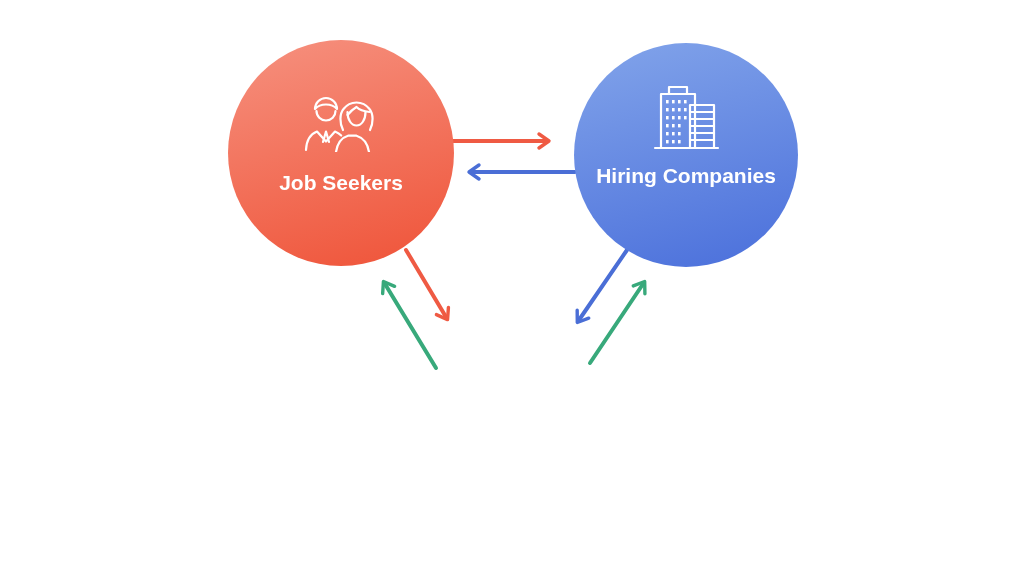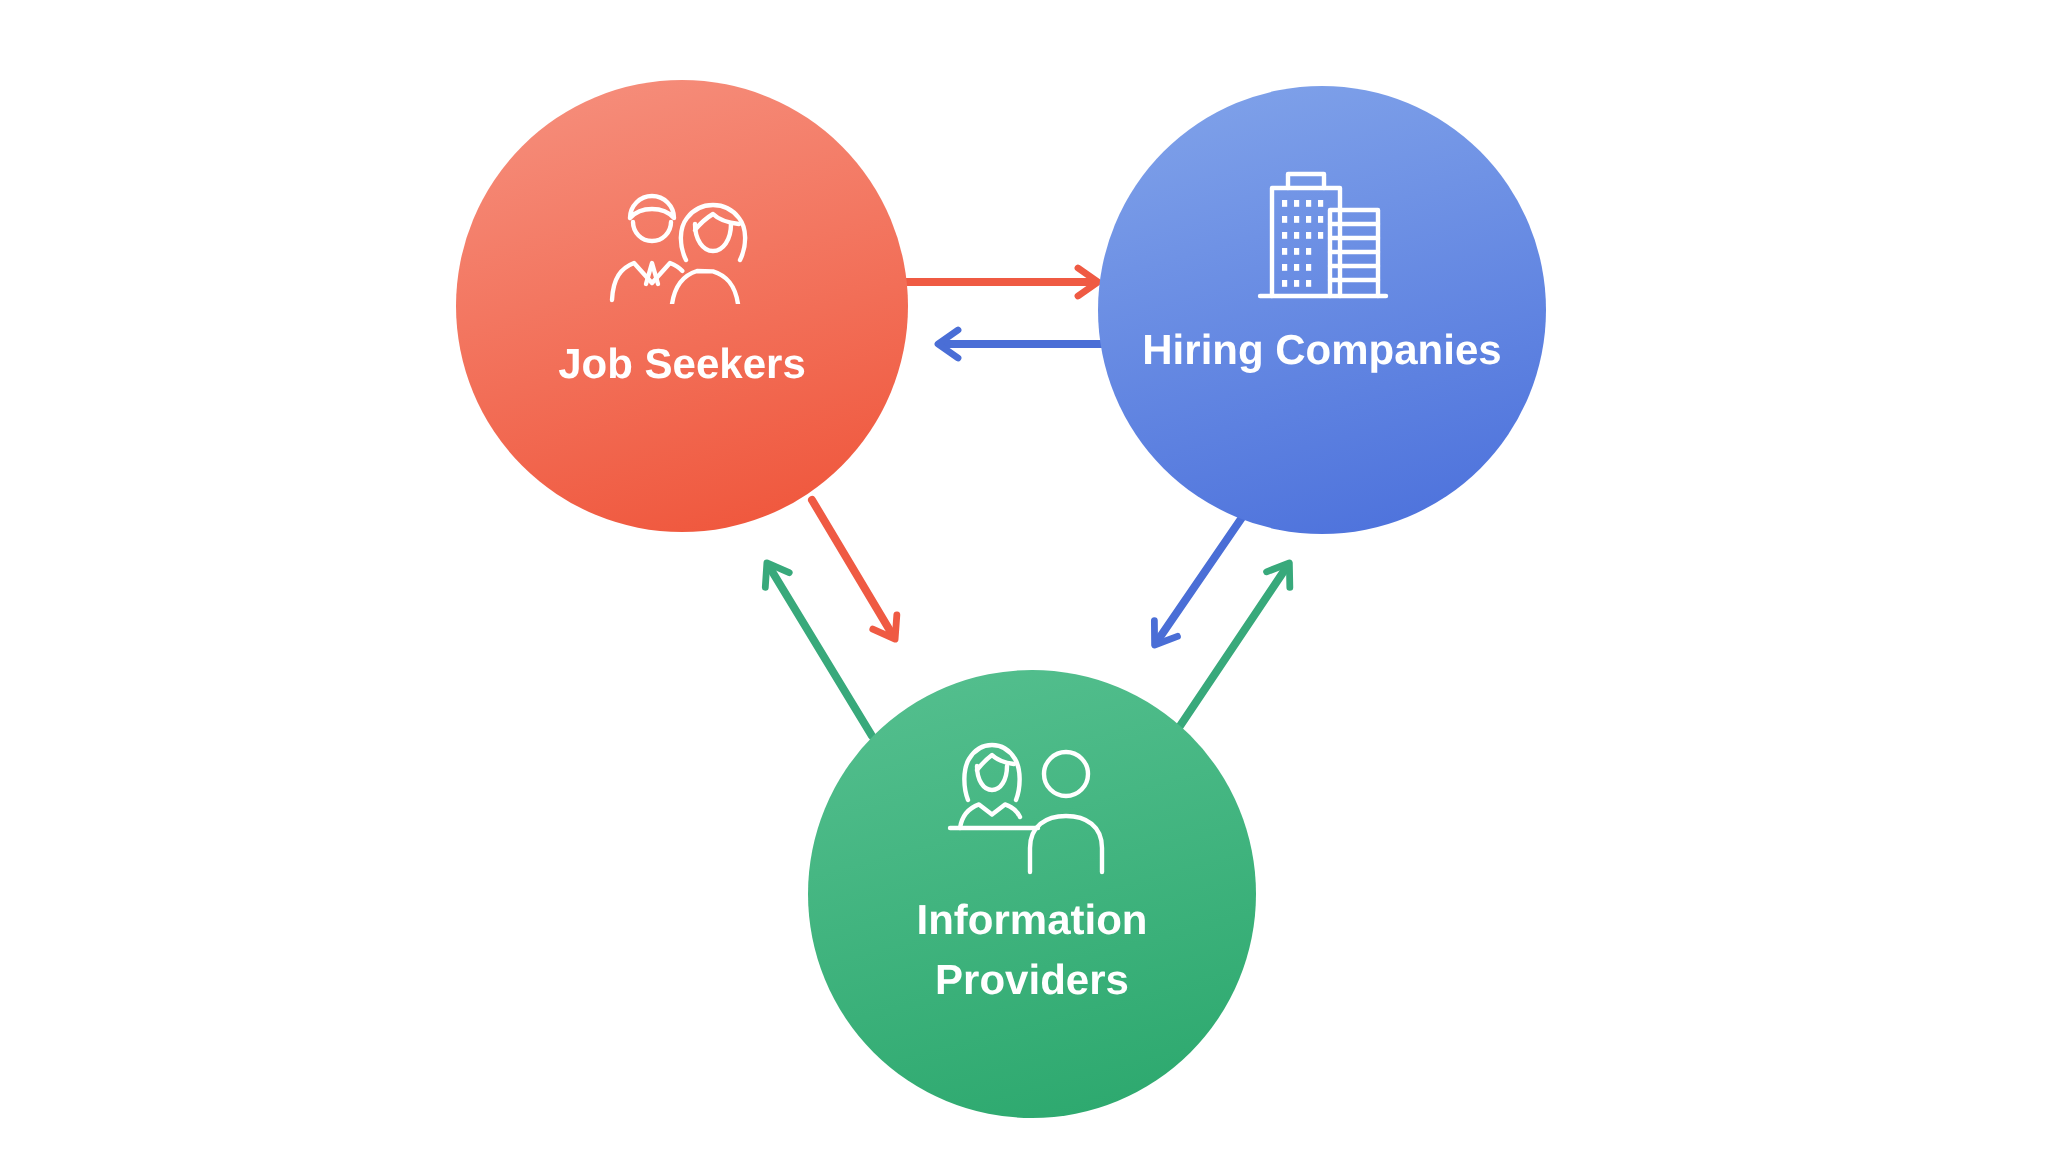--- a/index.html
+++ b/index.html
@@ -37,21 +37,21 @@
     line-height: 30px;
     color: #ffffff;
     white-space: nowrap;
   }
   .node-job {
     left: 228px; top: 40px;
     width: 226px; height: 226px;
     padding-top: 54px;
   }
   .node-hiring {
-    left: 549px; top: 43px;
+    left: 574px; top: 43px;
     width: 224px; height: 224px;
     padding-top: 39px;
   }
   .node-info {
     left: 404px; top: 335px;
     width: 224px; height: 224px;
     padding-top: 27px;
   }
   .node-job .icon-wrap    { height: 58px; margin-bottom: 16px; }
   .node-hiring .icon-wrap { height: 70px; margin-bottom: 9px; }
@@ -157,32 +157,14 @@
         <line x1="40" y1="44" x2="64" y2="44"></line>
         <line x1="40" y1="51" x2="64" y2="51"></line>
         <line x1="40" y1="58" x2="64" y2="58"></line>
 
         <line x1="5" y1="66" x2="68" y2="66"></line>
       </svg>
     </div>
     <div class="label">Hiring Companies</div>
   </div>
 
-  <div class="node node-info" style="background: linear-gradient(165deg, rgb(86, 192, 144) 0%, rgb(42, 167, 108) 100%);">
-    <div class="icon-wrap">
-      <svg width="86" height="76" viewBox="0 0 86 76" fill="none" stroke="#ffffff" stroke-width="2.2" stroke-linecap="round" stroke-linejoin="round">
-
-        <path d="M11 38 c-2.5 -6.5 -2.5 -15.5 0.5 -20.5 c2.8 -4.6 7 -7 11.5 -7 c4.5 0 8.7 2.4 11.5 7 c3 5 3 14 0.5 20.5"></path>
-        <path d="M15.5 21 c0 7 3.2 12 7.5 12 c4.3 0 7.5 -5 7.5 -12"></path>
-        <path d="M15.5 23 q3.5 -4.5 7.5 -7.5 q3.5 3.5 11 4.5"></path>
-        <path d="M7 52 c1 -6.5 4.5 -10 9.5 -11.8 l6.5 5 l6.5 -5 c3.5 1.2 6 3.2 7.5 6.3"></path>
-
-        <line x1="2" y1="52" x2="46" y2="52"></line>
-
-        <circle cx="60" cy="25" r="11"></circle>
-        <path d="M42 74 v-12 c0 -11 8 -16 18 -16 c10 0 18 5 18 16 v12"></path>
-      </svg>
-    </div>
-    <div class="label">Information</div>
-    <div class="label">Providers</div>
-  </div>
 
 </div>
 
 </body></html>

